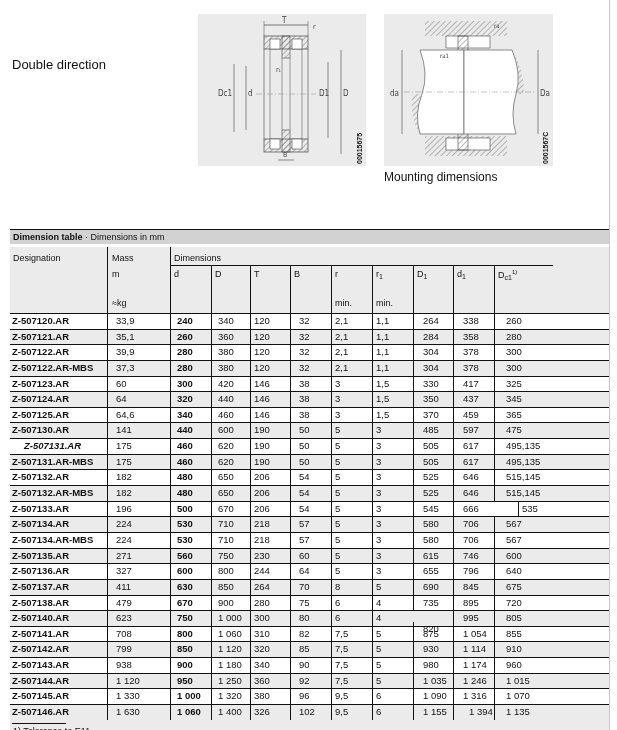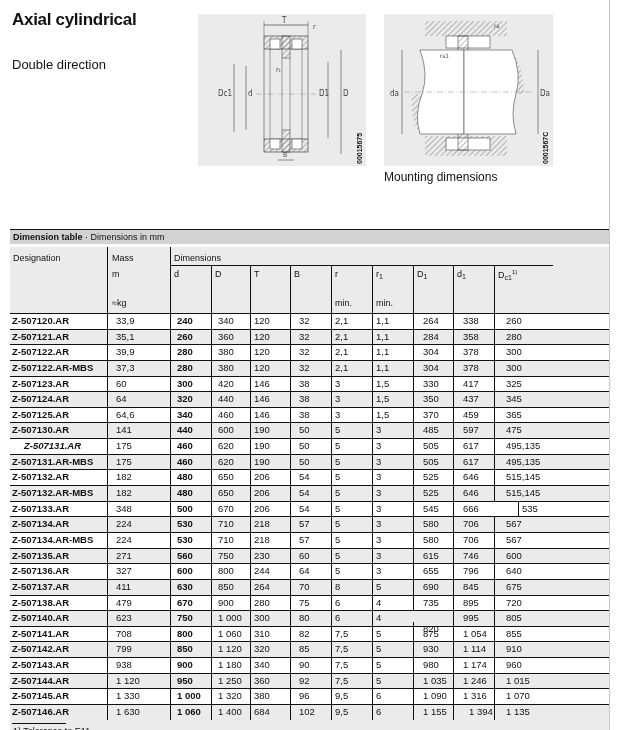--- a/index.html
+++ b/index.html
@@ -32,21 +32,20 @@
   .footnote-area .fn { position:absolute; left:3px; top:6px; }
   sub { font-size:7px; vertical-align:-2px; }
   sup { font-size:6px; vertical-align:4px; }
 </style>
 </head>
 <body>
 
 <div class="right-rule"></div>
 
 <div class="title">
-  <div>Axial cylindrical</div>
 </div>
 <div class="subtitle">Double direction</div>
 
 <div class="fig" style="left:198px; top:14px; width:168px; height:152px;">
   <svg width="168" height="152" viewBox="0 0 168 152">
     <defs>
       <pattern id="hatch" width="4" height="4" patternUnits="userSpaceOnUse" patternTransform="rotate(45)">
         <line x1="0" y1="0" x2="0" y2="4" stroke="#777" stroke-width="1"></line>
       </pattern>
     </defs>
@@ -306,21 +305,21 @@
         <span class="c sep" style="left: 240px; width: 40px;">206</span>
         <span class="c sep" style="left: 280px; width: 41px; padding-left: 8px;">54</span>
         <span class="c sep" style="left: 321px; width: 41px;">5</span>
         <span class="c sep" style="left: 362px; width: 41px;">3</span>
         <span class="c sep" style="left: 403px; width: 40px; padding-left: 9px;">525</span>
         <span class="c sep" style="left: 443px; width: 41px; padding-left: 9px;">646</span>
         <span class="c sep" style="left: 484px; width: 60px; padding-left: 11px;">515,145</span>
       </div>
       <div class="row">
         <span class="c des" style="left: 2px; width: 95px;">Z-507133.AR</span>
-        <span class="c sep" style="left: 97px; width: 63px; padding-left: 8px;">348</span>
+        <span class="c sep" style="left: 97px; width: 63px; padding-left: 8px;">196</span>
         <span class="c sep bold" style="left: 160px; width: 41px; padding-left: 6px;">500</span>
         <span class="c sep" style="left: 201px; width: 39px; padding-left: 6px;">670</span>
         <span class="c sep" style="left: 240px; width: 40px;">206</span>
         <span class="c sep" style="left: 280px; width: 41px; padding-left: 8px;">54</span>
         <span class="c sep" style="left: 321px; width: 41px;">5</span>
         <span class="c sep" style="left: 362px; width: 41px;">3</span>
         <span class="c sep" style="left: 403px; width: 40px; padding-left: 9px;">545</span>
         <span class="c sep" style="left: 443px; width: 41px; padding-left: 9px;">666</span>
         <span class="c sep" style="left: 508px; width: 60px; ">535</span>
       </div>
@@ -478,21 +477,21 @@
         <span class="c sep" style="left: 362px; width: 41px;">6</span>
         <span class="c sep" style="left: 403px; width: 40px; padding-left: 9px;">1 090</span>
         <span class="c sep" style="left: 443px; width: 41px; padding-left: 9px;">1 316</span>
         <span class="c sep" style="left: 484px; width: 60px; padding-left: 11px;">1 070</span>
       </div>
       <div class="row">
         <span class="c des" style="left: 2px; width: 95px;">Z-507146.AR</span>
         <span class="c sep" style="left: 97px; width: 63px; padding-left: 8px;">1 630</span>
         <span class="c sep bold" style="left: 160px; width: 41px; padding-left: 6px;">1 060</span>
         <span class="c sep" style="left: 201px; width: 39px; padding-left: 6px;">1 400</span>
-        <span class="c sep" style="left: 240px; width: 40px;">684</span>
+        <span class="c sep" style="left: 240px; width: 40px;">326</span>
         <span class="c sep" style="left: 280px; width: 41px; padding-left: 8px;">102</span>
         <span class="c sep" style="left: 321px; width: 41px;">9,5</span>
         <span class="c sep" style="left: 362px; width: 41px;">6</span>
         <span class="c sep" style="left: 403px; width: 40px; padding-left: 9px;">1 155</span>
         <span class="c sep" style="left: 443px; width: 41px; padding-left: 15px;">1 394</span>
         <span class="c sep" style="left: 484px; width: 60px; padding-left: 11px;">1 135</span>
       </div>
     </div>
   <div class="footnote-area">
     <div class="fn-line"></div>

